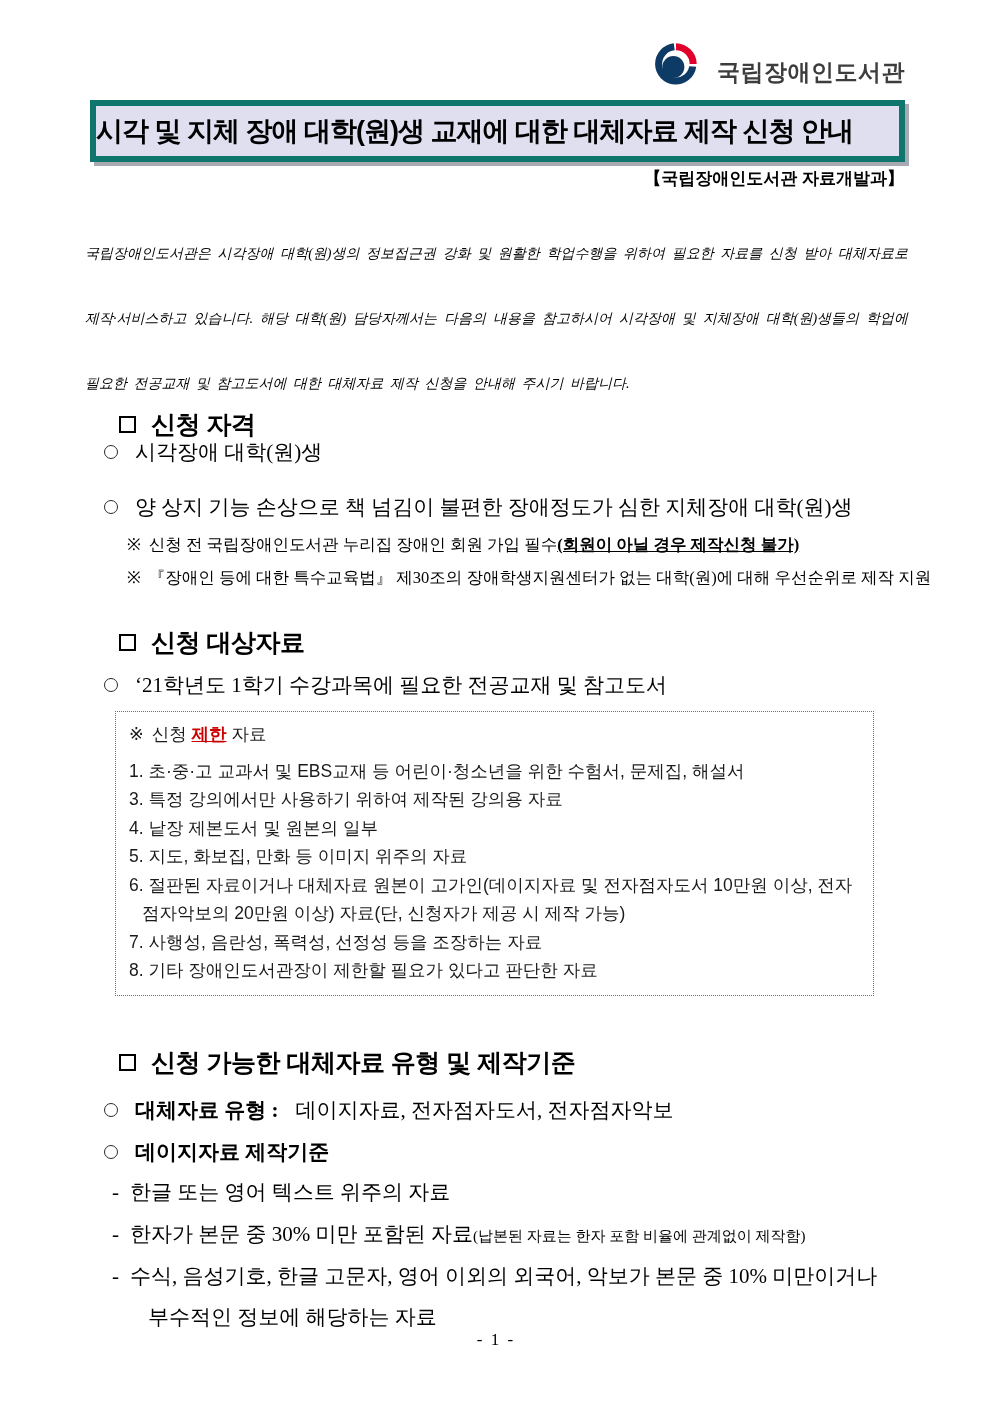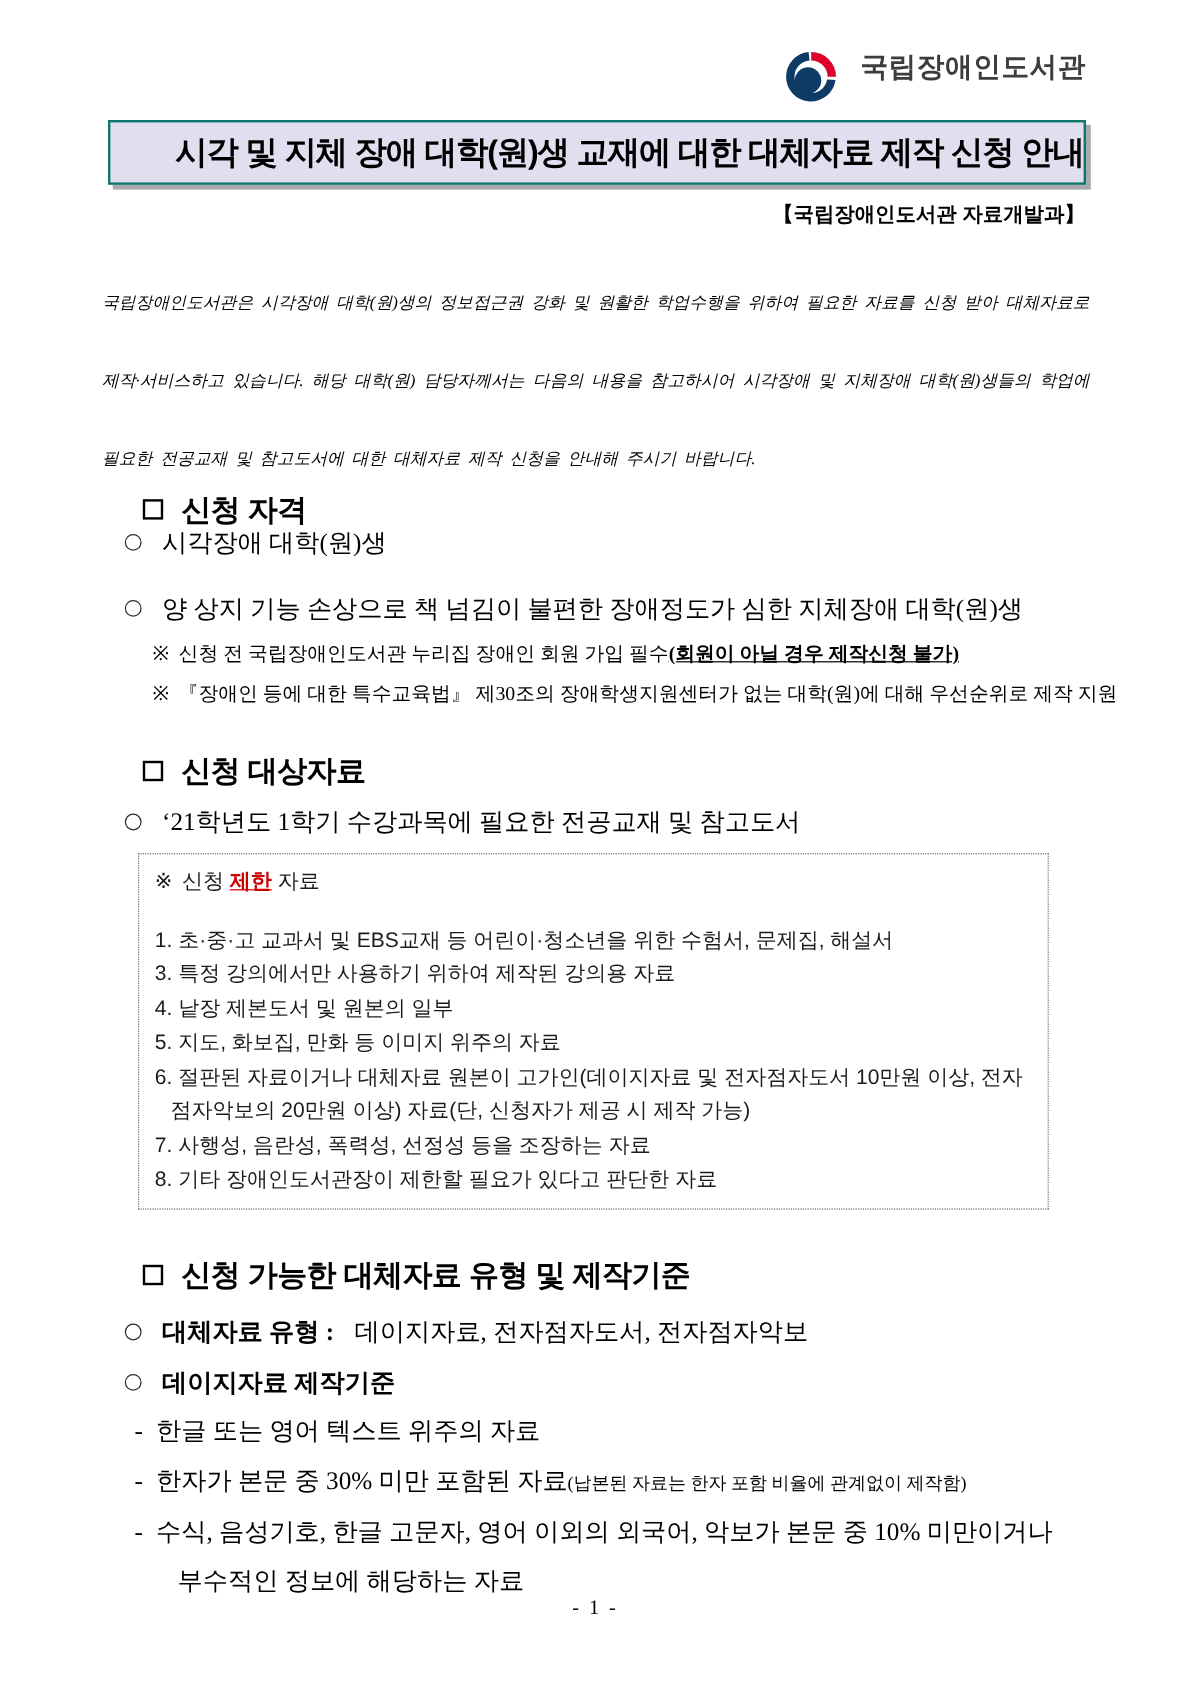--- a/index.html
+++ b/index.html
@@ -8,35 +8,35 @@
     width:992px;height:1403px;
     background:#ffffff;
     overflow:hidden;
     font-family:"Liberation Serif","DejaVu Serif",serif;
     color:#000;
   }
 
   
   .logo{
     position:absolute;top:40px;right:87px;
-    display:flex;align-items:flex-start;gap:19px;
+    display:flex;align-items:flex-end;gap:19px;
   }
   .logo-emblem{width:44px;height:48px;flex:none;}
   .logo-text{
     font-family:"Liberation Sans","DejaVu Sans",sans-serif;
     font-weight:700;font-size:23px;color:#3d3d3d;letter-spacing:0.5px;
   }
 
   
   .title-box{
     position:absolute;left:90px;right:87px;top:100px;height:50px;
     background:#dfdff0;
-    border:2px solid #0f766e;
+    border:6px solid #0f766e;
     box-shadow:4px 4px 0 #a9a9b2;
-    display:flex;align-items:center;justify-content:flex-end;
+    display:flex;align-items:center;justify-content:flex-start;
   }
   .title-box h1{
     margin:0;
     font-family:"Liberation Sans","DejaVu Sans",sans-serif;
     font-weight:800;font-size:27px;letter-spacing:-1px;color:#000;
   }
 
   .dept{
     position:absolute;top:167px;right:88px;
     font-family:"Liberation Sans","DejaVu Sans",sans-serif;
@@ -78,21 +78,21 @@
   .note .emph{font-weight:700;text-decoration:underline;}
 
   
   .box{
     position:absolute;left:115px;top:711px;width:759px;box-sizing:border-box;
     border:1.5px dotted #6e6e6e;
     padding:8px 13px 10px 13px;
     font-family:"Liberation Sans","DejaVu Sans",sans-serif;
     font-size:17.5px;line-height:28.5px;color:#1a1a1a;
   }
-  .box-header{margin-bottom:20px;}
+  .box-header{margin-bottom:8px;}
   .box-header .marker{margin-right:8px;}
   .box-header .hl{color:#cc0000;font-weight:700;text-decoration:underline;}
   .box-item.hang{padding-left:13px;text-indent:-13px;}
 
   
   .crit{
     position:absolute;left:112px;width:790px;
     display:flex;gap:11px;
     font-size:21px;line-height:41px;
   }

